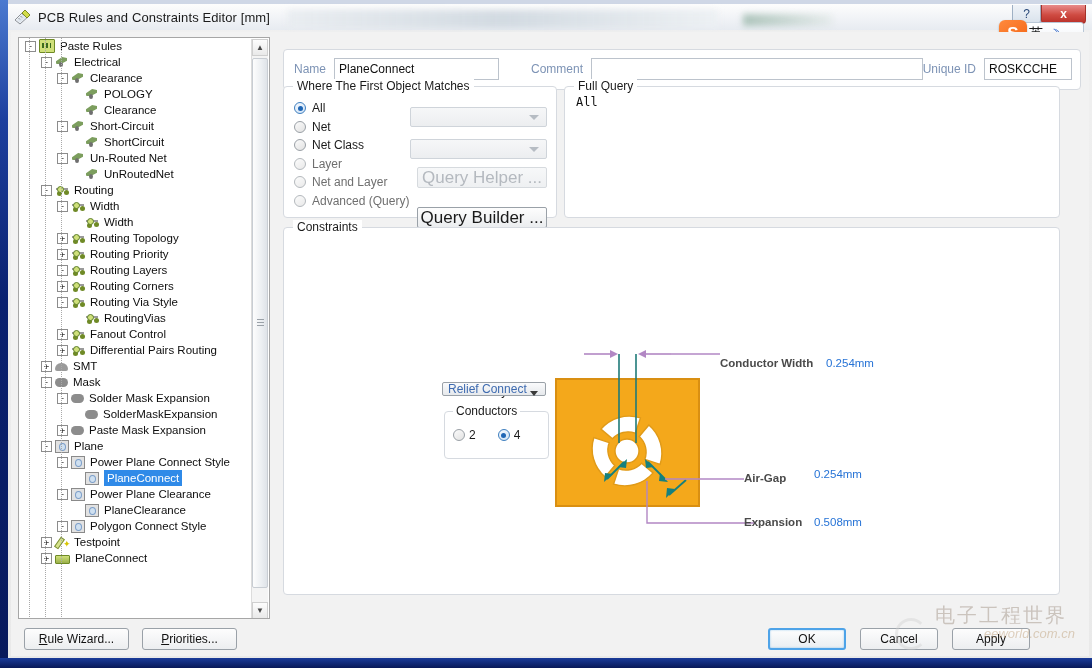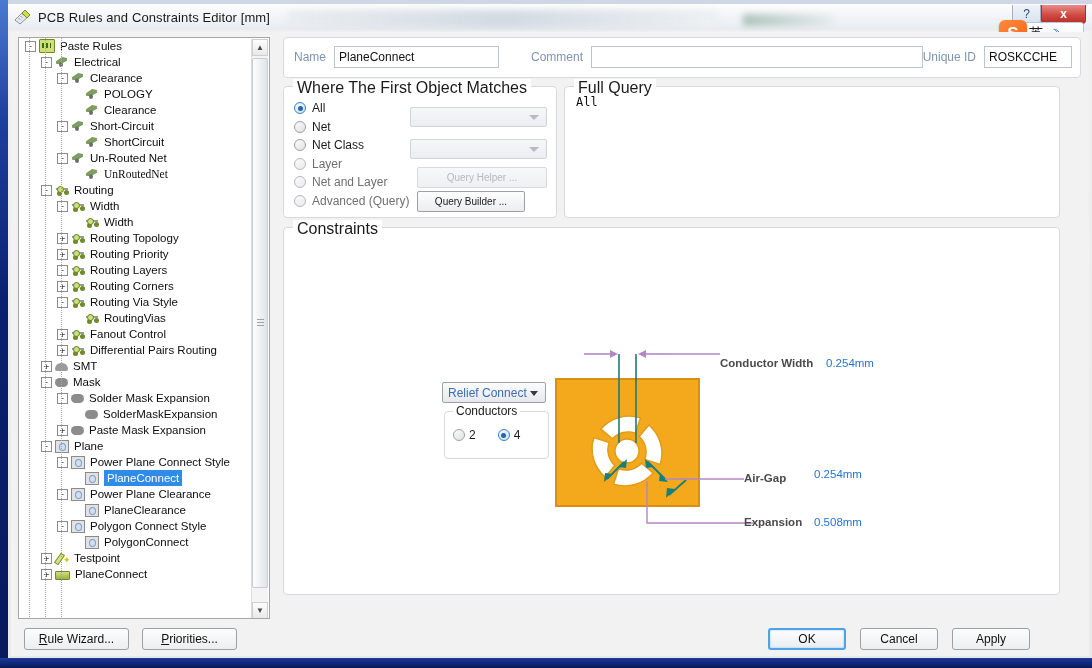--- a/index.html
+++ b/index.html
@@ -160,24 +160,24 @@
   
   #main{
     position:absolute;left:272px;top:5px;width:798px;height:582px;
   }
   .groupbox{
     position:absolute;border:1px solid #d6dae0;border-radius:4px;background:#fff;
     box-sizing:border-box;
   }
   .gb-title{
     position:absolute;top:-8px;left:9px;background:#fff;padding:0 4px;
-    font-size:16px;color:#1a1a1a;white-space:nowrap;
-  }
-  
-  #header-box{left:0;top:0;width:798px;height:41px;}
+    font-size:12px;color:#1a1a1a;white-space:nowrap;
+  }
+  
+  #header-box{left:0;top:12px;width:798px;height:41px;}
   #header-row{position:absolute;left:10px;top:8px;display:flex;align-items:center;width:778px;}
   .fld-label{color:#7d93b5;font-size:12px;margin-right:8px;white-space:nowrap;}
   .tinput{
     height:22px;border:1px solid #bcc3cc;background:#fff;box-sizing:border-box;
     font-family:"Liberation Sans",sans-serif;font-size:12px;color:#111;
     padding:0 4px;line-height:20px;
   }
   
   #where-box{left:0;top:49px;width:274px;height:132px;}
   #where-radios{position:absolute;left:10px;top:12px;}
@@ -201,40 +201,40 @@
     box-sizing:border-box;border-radius:2px;
   }
   .combo .arrow{
     position:absolute;right:7px;top:7px;width:0;height:0;
     border-left:5px solid transparent;border-right:5px solid transparent;
     border-top:5px solid #b6bcc3;
   }
   .qbtn{
     position:absolute;height:21px;border:1px solid #b9bfc6;border-radius:2px;
     display:flex;align-items:center;justify-content:center;
-    font-size:10px;box-sizing:border-box;
+    font-size:17px;box-sizing:border-box;
   }
   .qbtn.disabled{
     background:linear-gradient(180deg,#f7f8f9,#eef0f2);color:#b4b9bf;border-color:#d6dade;
   }
   .qbtn.normal{
     background:linear-gradient(180deg,#fdfdfd,#ebedef);color:#1a1a1a;border-color:#9aa1a8;
   }
   
   #query-box{left:281px;top:49px;width:496px;height:132px;}
   #query-text{
     position:absolute;left:11px;top:8px;
     font-family:"DejaVu Sans Mono",monospace;font-size:12px;color:#111;
   }
   
   #constraints-box{left:0;top:190px;width:777px;height:368px;}
   
   #cs-label{position:absolute;left:158px;top:156px;font-size:12px;color:#1a1a1a;text-align:right;}
   #cs-combo{
-    position:absolute;left:158px;top:154px;width:104px;height:21px;
+    position:absolute;left:158px;top:154px;width:104px;height:14px;
     border:1px solid #9aa1a8;border-radius:2px;
     background:linear-gradient(180deg,#fafbfc,#e6e9ec);
     box-sizing:border-box;display:flex;align-items:center;
   }
   #cs-combo .cs-text{font-size:12px;color:#3e6bb0;padding-left:5px;}
   #cs-combo .cs-arrow{
     position:absolute;right:7px;top:8px;width:0;height:0;
     border-left:4.5px solid transparent;border-right:4.5px solid transparent;
     border-top:5px solid #3a3a3a;
   }
@@ -353,21 +353,21 @@
           <div class="tnode" style="padding-left: 54px;">
             <span class="expander none"></span>
             <span class="ticon ic-elec"></span>
             <span class="tlabel">ShortCircuit</span>
           </div>
           <div class="tnode" style="padding-left: 38px;">
             <span class="expander">-</span>
             <span class="ticon ic-elec"></span>
             <span class="tlabel">Un-Routed Net</span>
           </div>
-          <div class="tnode" style="padding-left: 54px; font-family: Liberation Serif, serif;">
+          <div class="tnode" style="padding-left: 54px;">
             <span class="expander none"></span>
             <span class="ticon ic-elec"></span>
             <span class="tlabel">UnRoutedNet</span>
           </div>
           <div class="tnode" style="padding-left: 22px;">
             <span class="expander">-</span>
             <span class="ticon ic-route"></span>
             <span class="tlabel">Routing</span>
           </div>
           <div class="tnode" style="padding-left: 38px;">
@@ -467,25 +467,20 @@
           </div>
           <div class="tnode" style="padding-left: 54px;">
             <span class="expander none"></span>
             <span class="ticon ic-plane"></span>
             <span class="tlabel">PlaneClearance</span>
           </div>
           <div class="tnode" style="padding-left: 38px;">
             <span class="expander">-</span>
             <span class="ticon ic-plane"></span>
             <span class="tlabel">Polygon Connect Style</span>
-          </div>
-          <div class="tnode" style="padding-left: 54px;">
-            <span class="expander none"></span>
-            <span class="ticon ic-plane"></span>
-            <span class="tlabel">PolygonConnect</span>
           </div>
           <div class="tnode" style="padding-left: 22px;">
             <span class="expander">+</span>
             <span class="ticon ic-test"></span>
             <span class="tlabel">Testpoint</span>
           </div>
           <div class="tnode" style="padding-left: 22px;">
             <span class="expander">+</span>
             <span class="ticon ic-manu"></span>
             <span class="tlabel">PlaneConnect</span>
@@ -544,21 +539,21 @@
             </div>
           </div>
 
         <div class="combo" style="left:126px;top:20px;width:137px;">
           <div class="arrow"></div>
         </div>
         <div class="combo" style="left:126px;top:52px;width:137px;">
           <div class="arrow"></div>
         </div>
         <div class="qbtn disabled" style="left:133px;top:80px;width:130px;">Query Helper ...</div>
-        <div class="qbtn normal" style="left:133px;top:104px;width:108px;">Query Builder ...</div>
+        <div class="qbtn normal" style="left:133px;top:120px;width:130px;">Query Builder ...</div>
       </div>
 
       <div class="groupbox" id="query-box">
         <div class="gb-title">Full Query</div>
         <div id="query-text">All</div>
       </div>
 
       <div class="groupbox" id="constraints-box">
         <div class="gb-title">Constraints</div>
 
@@ -642,15 +637,20 @@
         <span><u>R</u>ule Wizard...</span>
       </div>
       <div class="btn" style="left:124px;width:95px;">
         <span><u>P</u>riorities...</span>
       </div>
       <div class="btn primary" style="right:236px;width:78px;">OK</div>
       <div class="btn" style="right:144px;width:78px;margin-left:12px;">Cancel</div>
       <div class="btn" style="right:52px;width:78px;">Apply</div>
     </div>
 
+    <div id="wm">
+      <div id="wm-c"></div>
+      <div id="wm-cn">电子工程世界</div>
+      <div id="wm-en">eeworld.com.cn</div>
+    </div>
 
   </div>
 </div>
 
 </body></html>

